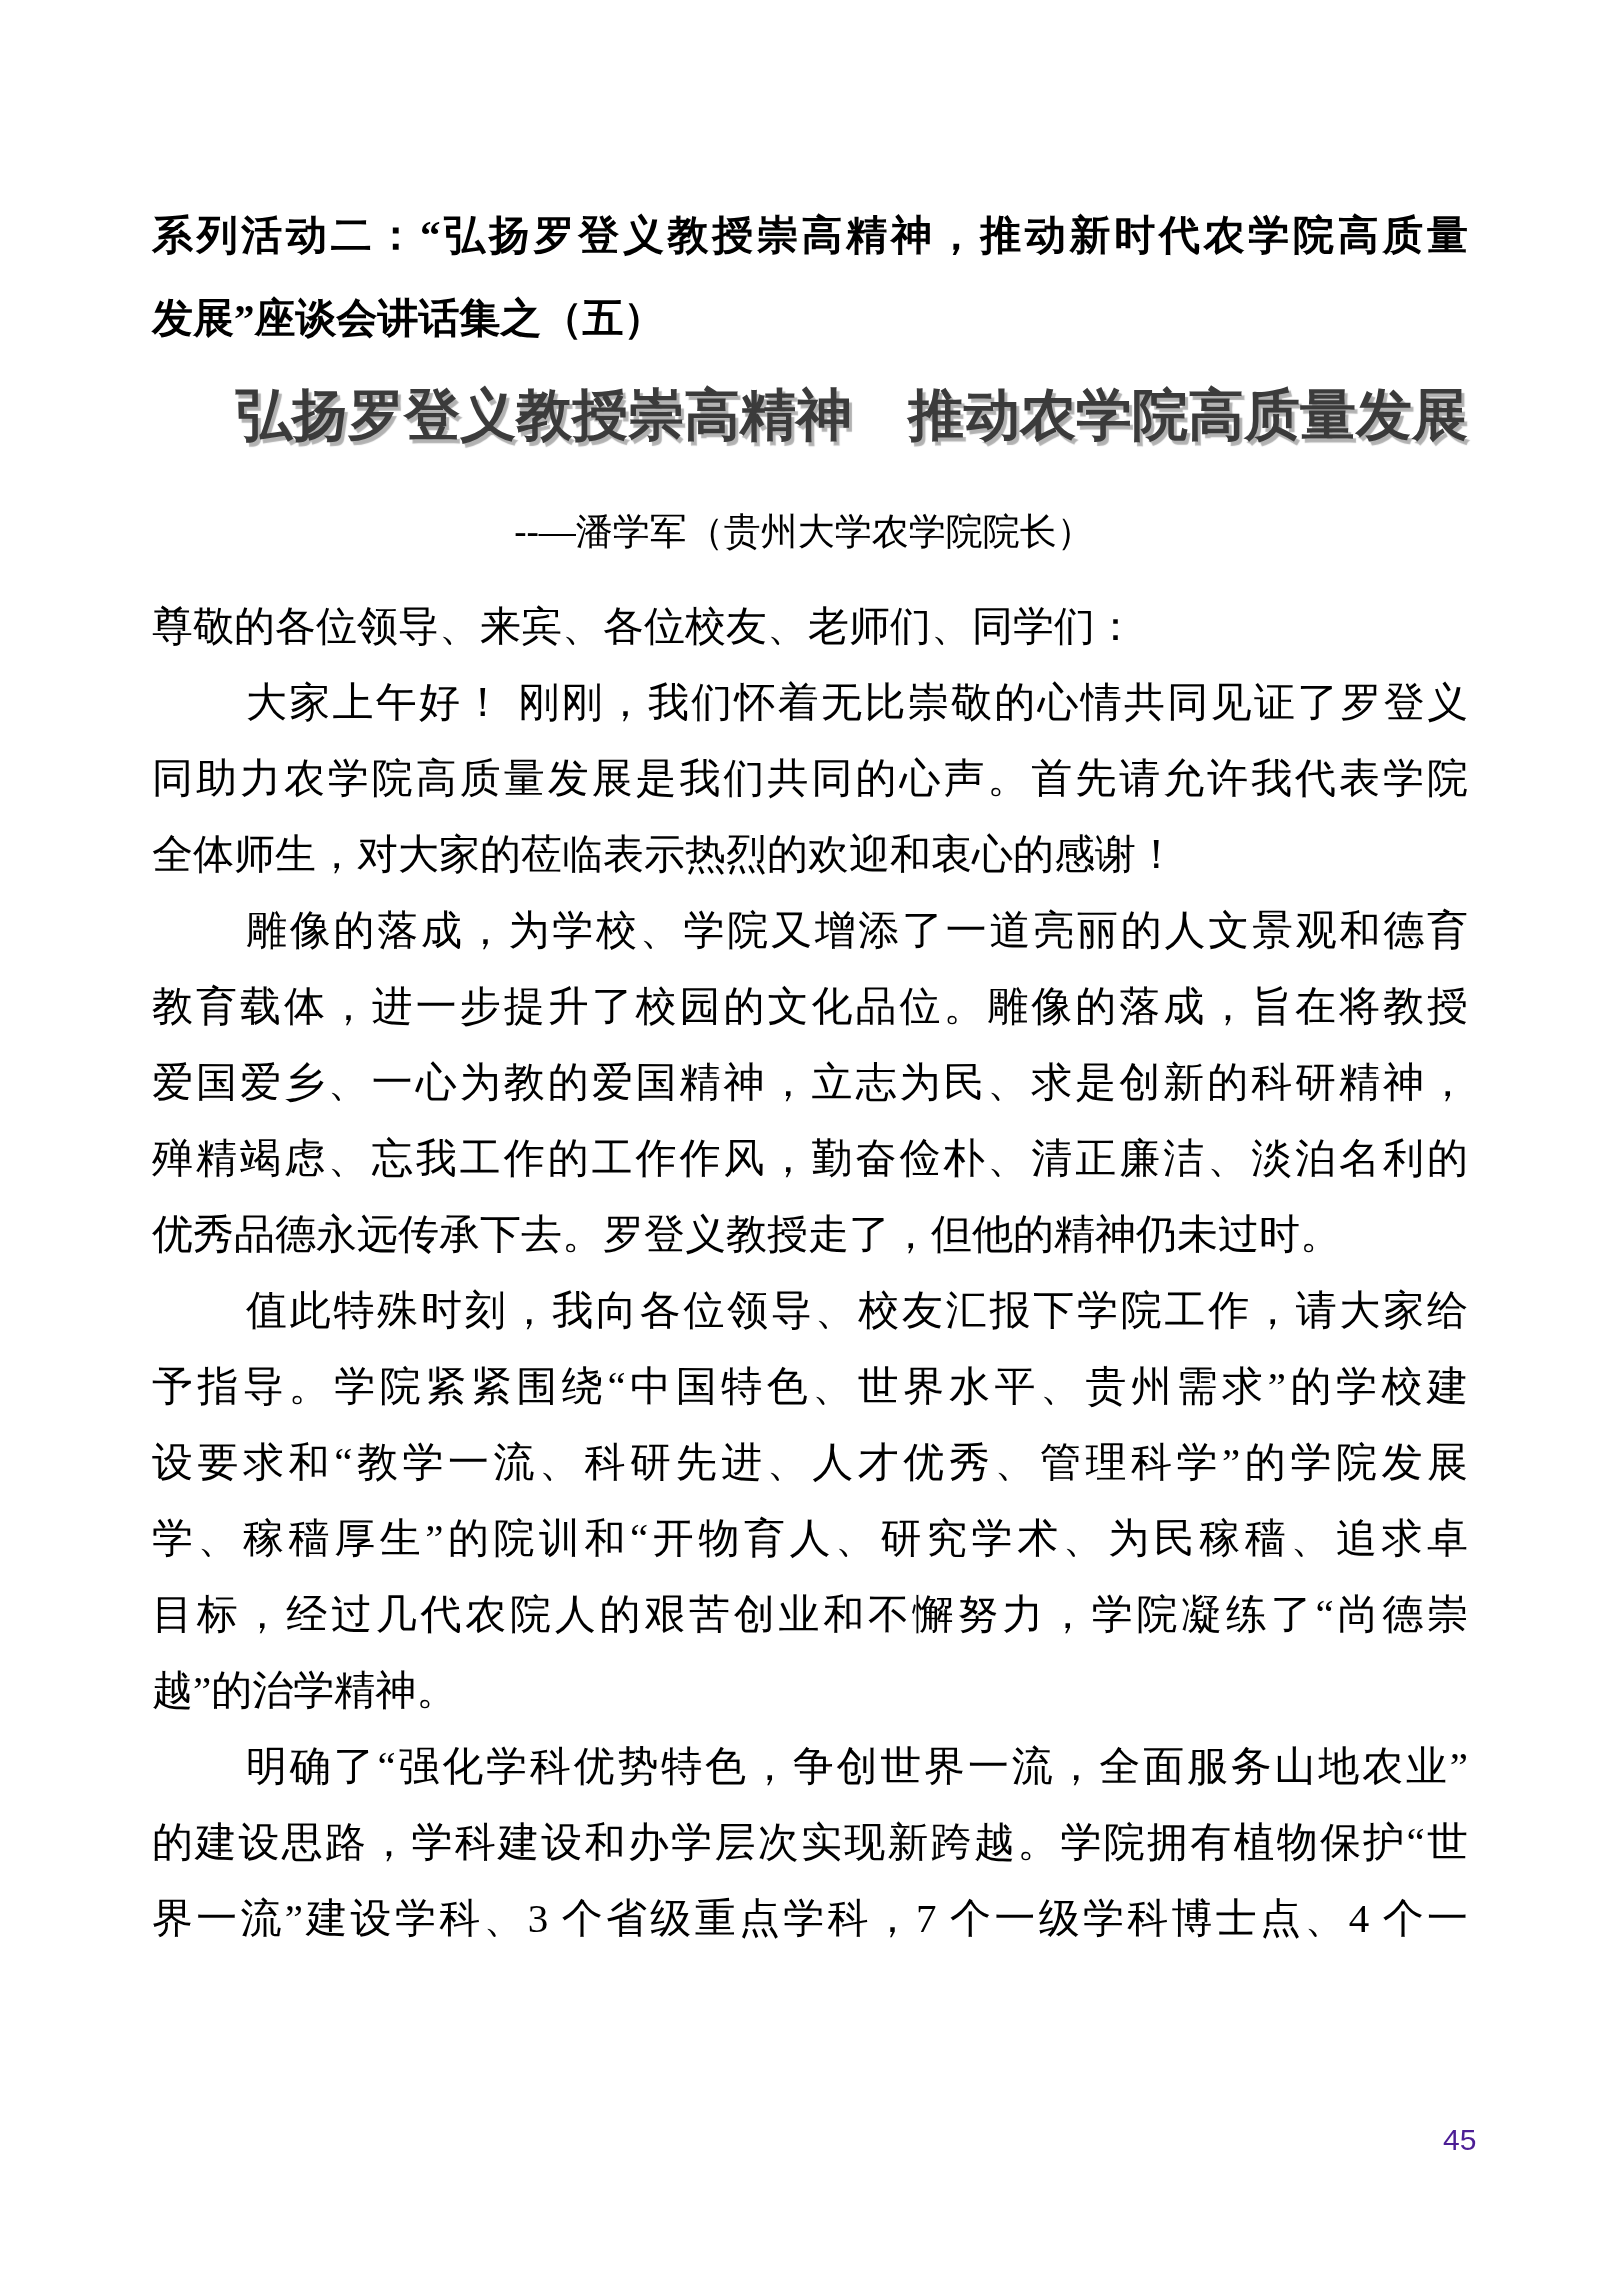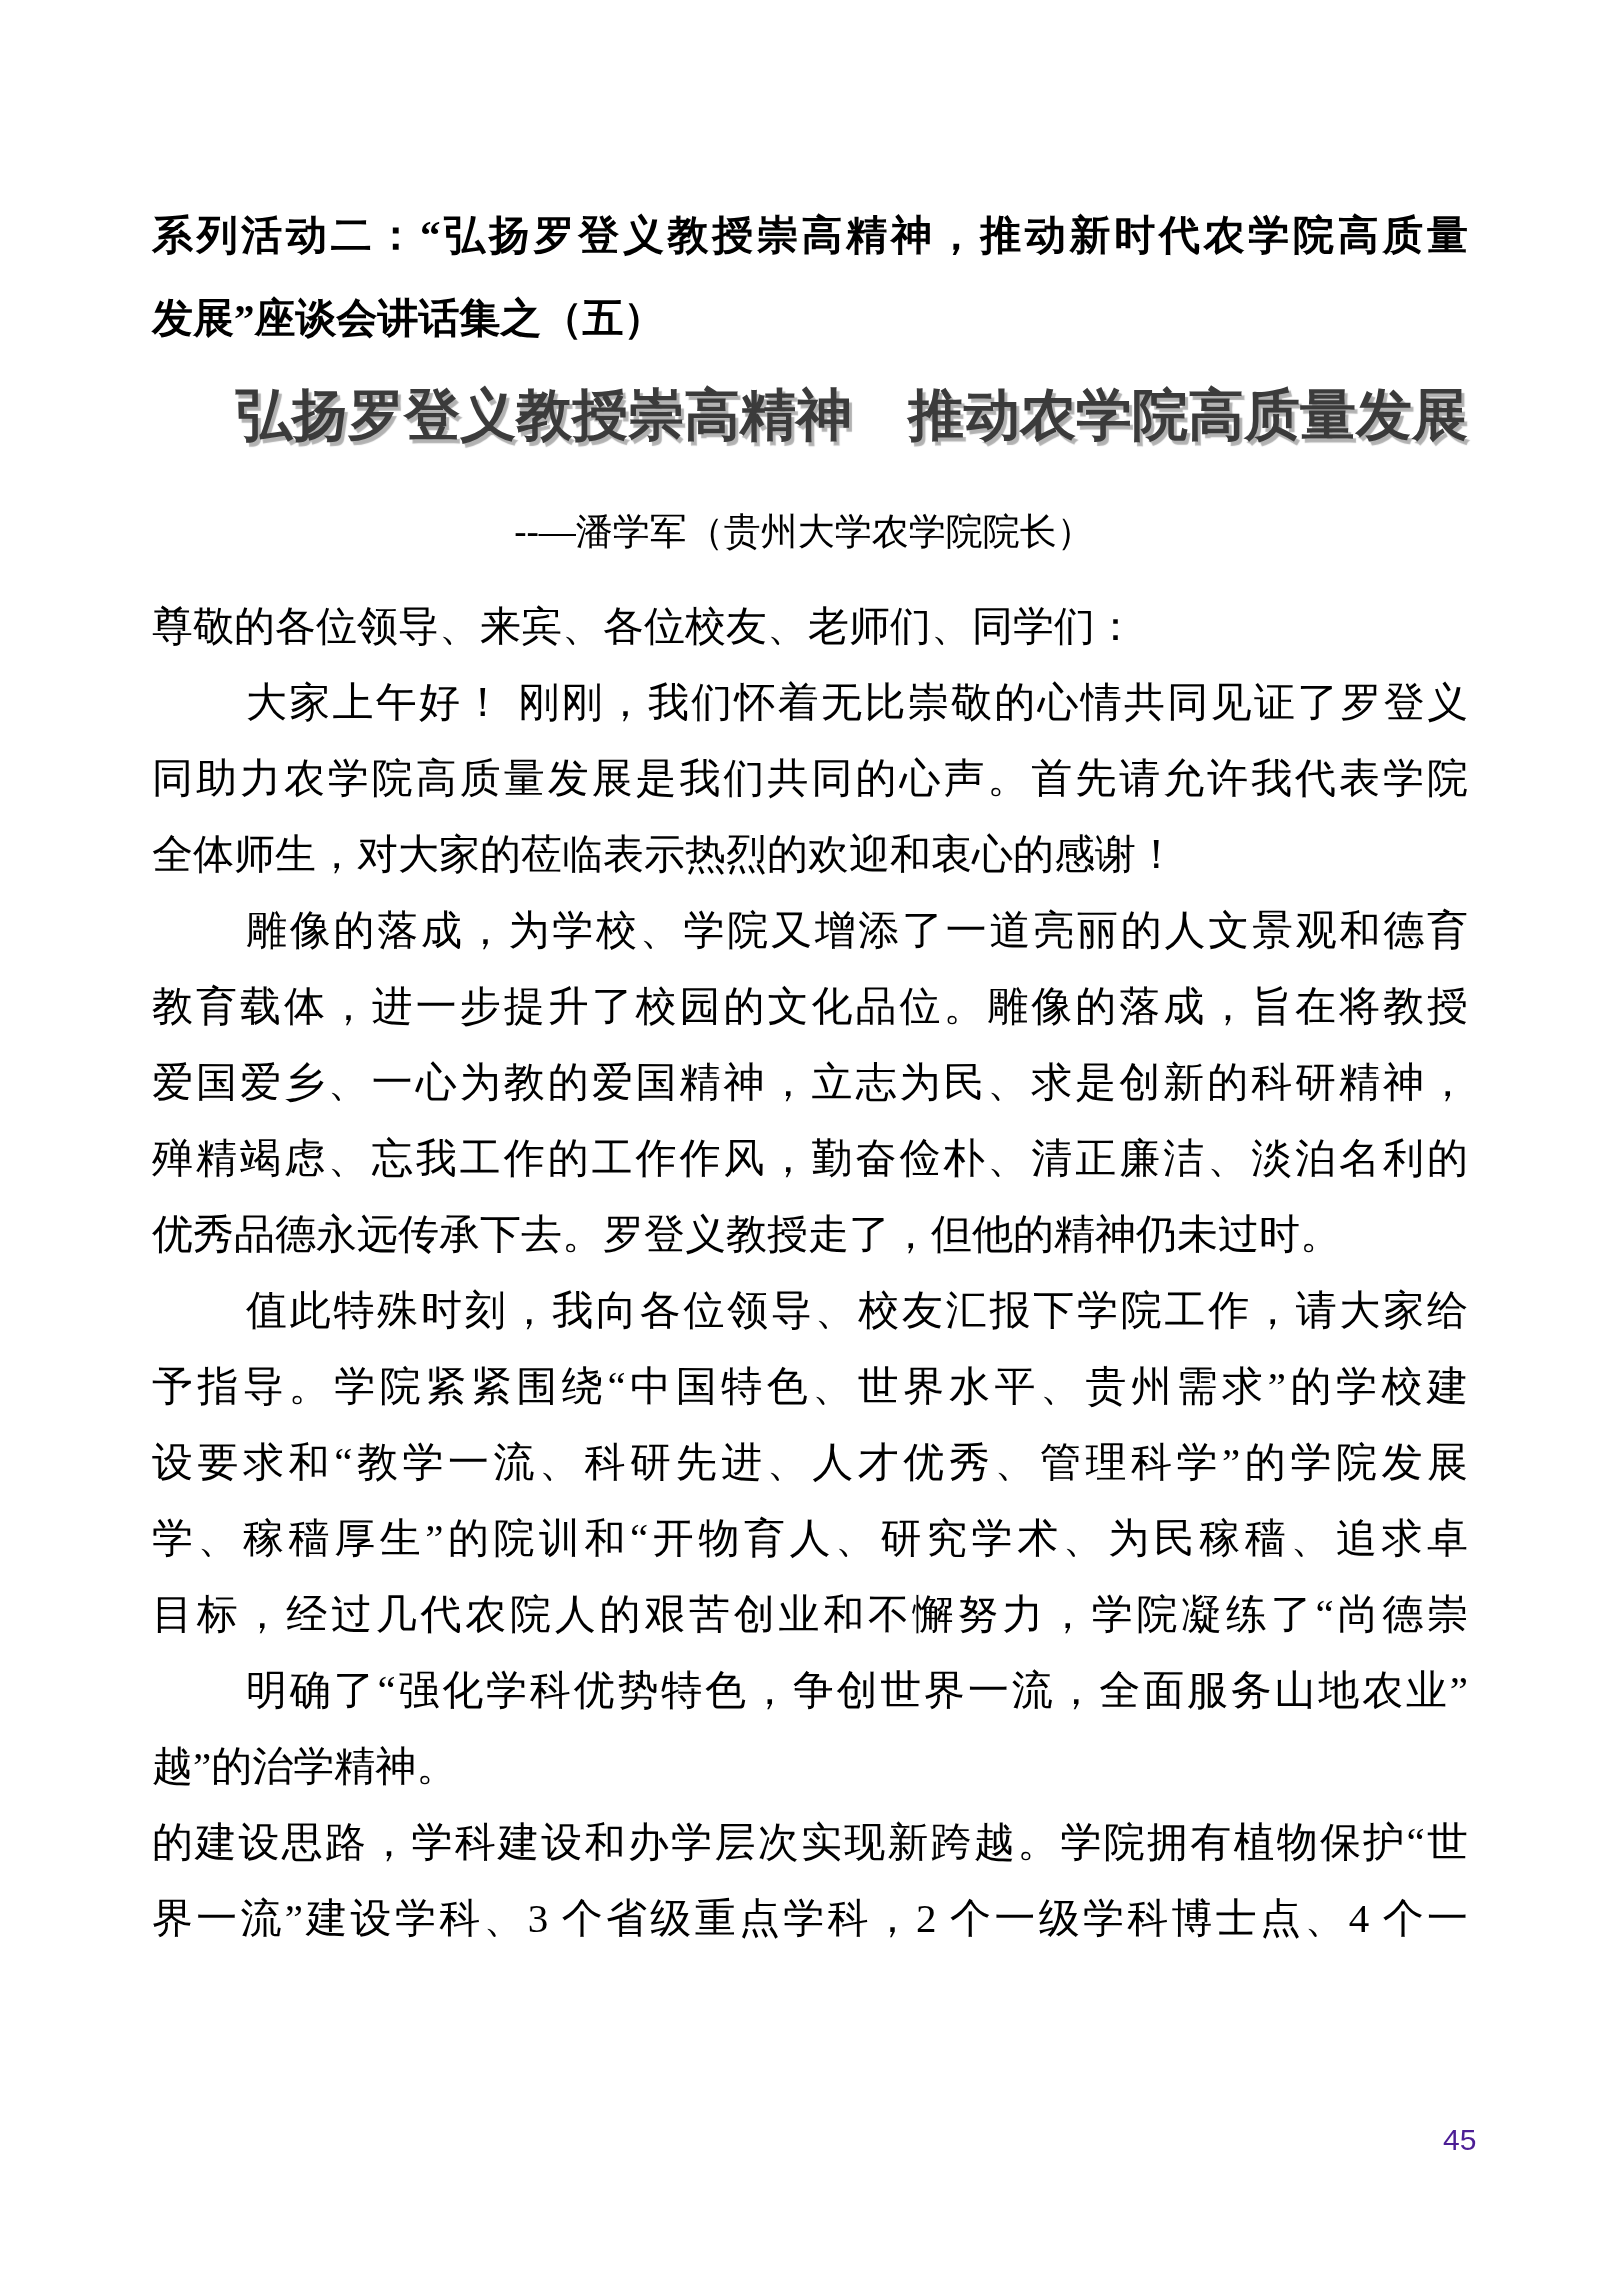--- a/index.html
+++ b/index.html
@@ -116,22 +116,22 @@
       <div class="body-line fill indent">雕像的落成，为学校、学院又增添了一道亮丽的人文景观和德育</div>
       <div class="body-line fill">教育载体，进一步提升了校园的文化品位。雕像的落成，旨在将教授</div>
       <div class="body-line fill">爱国爱乡、一心为教的爱国精神，立志为民、求是创新的科研精神，</div>
       <div class="body-line fill">殚精竭虑、忘我工作的工作作风，勤奋俭朴、清正廉洁、淡泊名利的</div>
       <div class="body-line">优秀品德永远传承下去。罗登义教授走了，但他的精神仍未过时。</div>
       <div class="body-line fill indent">值此特殊时刻，我向各位领导、校友汇报下学院工作，请大家给</div>
       <div class="body-line fill">予指导。学院紧紧围绕“中国特色、世界水平、贵州需求”的学校建</div>
       <div class="body-line fill">设要求和“教学一流、科研先进、人才优秀、管理科学”的学院发展</div>
       <div class="body-line fill">学、稼穑厚生”的院训和“开物育人、研究学术、为民稼穑、追求卓</div>
       <div class="body-line fill">目标，经过几代农院人的艰苦创业和不懈努力，学院凝练了“尚德崇</div>
+      <div class="body-line">越”的治学精神。</div>
       <div class="body-line fill indent">明确了“强化学科优势特色，争创世界一流，全面服务山地农业”</div>
-      <div class="body-line">越”的治学精神。</div>
       <div class="body-line fill">的建设思路，学科建设和办学层次实现新跨越。学院拥有植物保护“世</div>
-      <div class="body-line fill">界一流”建设学科、3 个省级重点学科，2 个一级学科博士点、4 个一</div>
+      <div class="body-line fill">界一流”建设学科、3 个省级重点学科，7 个一级学科博士点、4 个一</div>
     </div>
 
   <div class="page-number">45</div>
 
 </div>
 
 
 </body></html>

